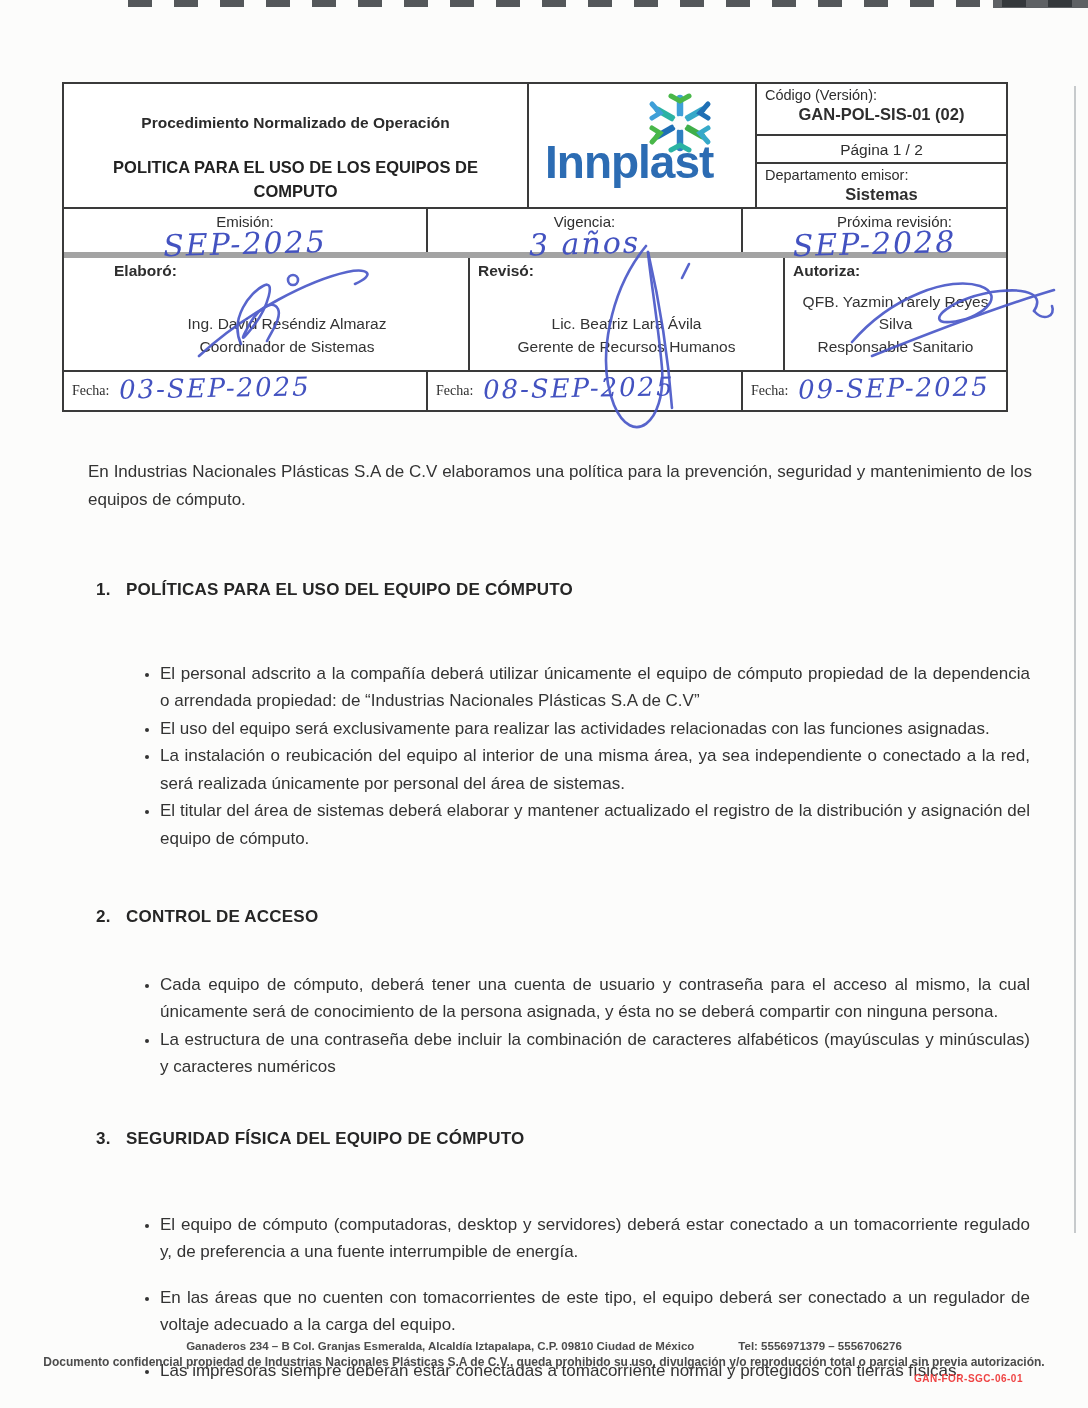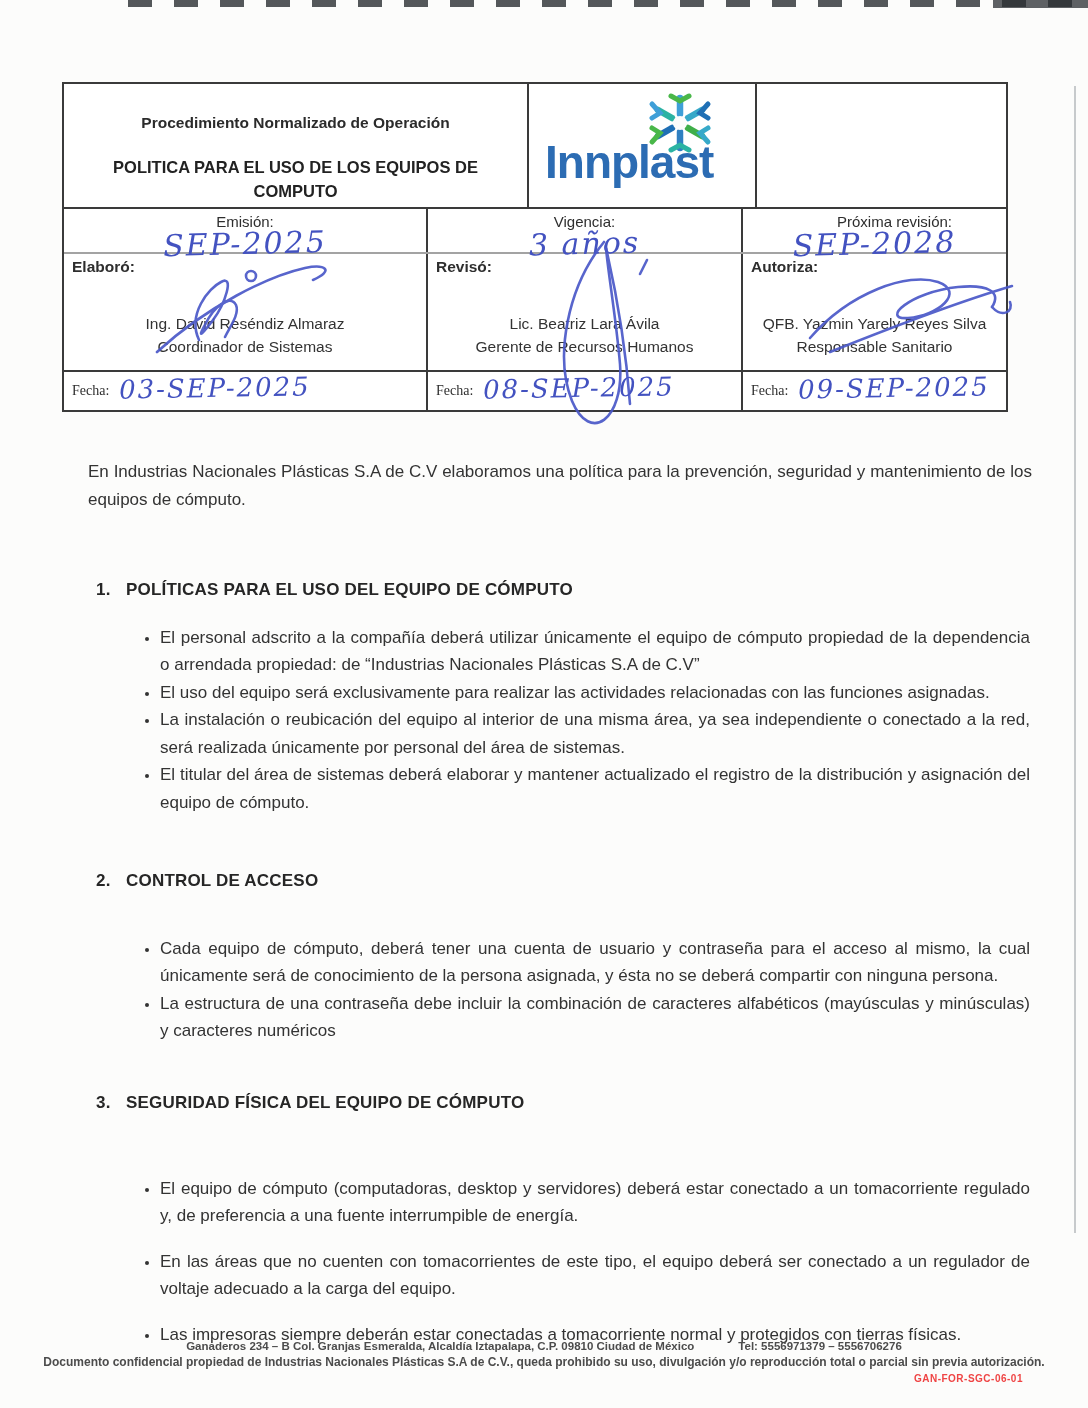--- a/index.html
+++ b/index.html
@@ -49,21 +49,21 @@
   .c1 { width:364px; border-right:2px solid #3a3a3a; }
   .c2 { width:315px; border-right:2px solid #3a3a3a; }
   .c3 { flex:1;padding-left:40px; }
 
   .handwriting {
     font-family:"DejaVu Serif", serif; font-style:italic;
     color:#4352c0; letter-spacing:2px; white-space:nowrap;
   }
   .hw-top { position:absolute; left:0; right:0; top:17px; text-align:center; font-size:30px; transform:rotate(-1.5deg); z-index:5; }
 
-  .row3 { height:118px; border-top:2px solid #a3a3a3; }
+  .row3 { height:118px; border-top:6px solid #a3a3a3;padding-left:42px; }
   .row3 .cell { padding:4px 8px; }
   .role-label { font-size:15.5px; font-weight:bold; }
   .names { position:absolute; left:0; right:0; bottom:12px; text-align:center; font-size:15.5px; line-height:1.45; color:#333; }
   .sig { position:absolute; z-index:6; pointer-events:none; }
   .sig svg { overflow:visible; }
   .sig-1 { left:35px; top:-6px; }
   .sig-2 { left:80px; top:-18px; }
   .sig-3 { left:45px; top:6px; }
 
   .row4 { height:40px; border-top:2px solid #3a3a3a; }
@@ -72,21 +72,21 @@
   .fecha-value { font-size:26px; margin-left:10px; margin-top:-6px; transform:rotate(-1deg); }
 
   
   .content { position:absolute; left:88px; top:458px; width:944px; font-size:17px; line-height:1.62; color:#333; }
   .intro { text-align:justify; }
   .sec-head { display:flex; font-weight:bold; font-size:17px; color:#262626; letter-spacing:.2px; }
   .sec-num { width:38px; padding-left:8px; }
   .h1 { margin-top:63px; }
   .h2 { margin-top:51px; }
   .h3 { margin-top:44px; }
-  ul.bullets { margin-top:20px; padding-left:72px; }
+  ul.bullets { margin-top:56px; padding-left:72px; }
   ul.bullets li { text-align:justify; padding-right:2px; }
   ul.bullets li::marker { color:#333; font-size:13px; }
   ul.b2 { margin-top:40px; }
   ul.b3 { margin-top:58px; }
   ul.spaced li + li { margin-top:18px; }
 
   
   .footer { position:absolute; left:0; right:0; top:1340px; font-size:11.5px; font-weight:bold; color:#4c4c4c; }
   .f-line1 { display:flex; justify-content:center; gap:44px; }
   .f-line2 { text-align:center; margin-top:3px; font-size:12px; }
@@ -129,20 +129,31 @@
                 <path d="M5 38 L13 43 L5 52" stroke="#49b749"></path>
                 <path d="M61 38 L53 43 L61 52" stroke="#36a9c9"></path>
               </g>
               <circle cx="33" cy="33" r="7" fill="#fcfcfb"></circle>
             </svg>
           </span>
           <span class="logo-text">Innplast</span>
         </div>
       </div>
 
+      <div class="cell info-cell">
+        <div class="sub sub-codigo">
+          <div class="sub-label">Código (Versión):</div>
+          <div class="sub-value">GAN-POL-SIS-01 (02)</div>
+        </div>
+        <div class="sub sub-pagina">Página 1 / 2</div>
+        <div class="sub sub-depto">
+          <div class="sub-label">Departamento emisor:</div>
+          <div class="sub-value">Sistemas</div>
+        </div>
+      </div>
     </div>
 
     <div class="row row2">
       <div class="cell c1">
         <span>Emisión:</span>
         <div class="handwriting hw-top">SEP-2025</div>
       </div>
       <div class="cell c2">
         <span>Vigencia:</span>
         <div class="handwriting hw-top">3 años</div>

